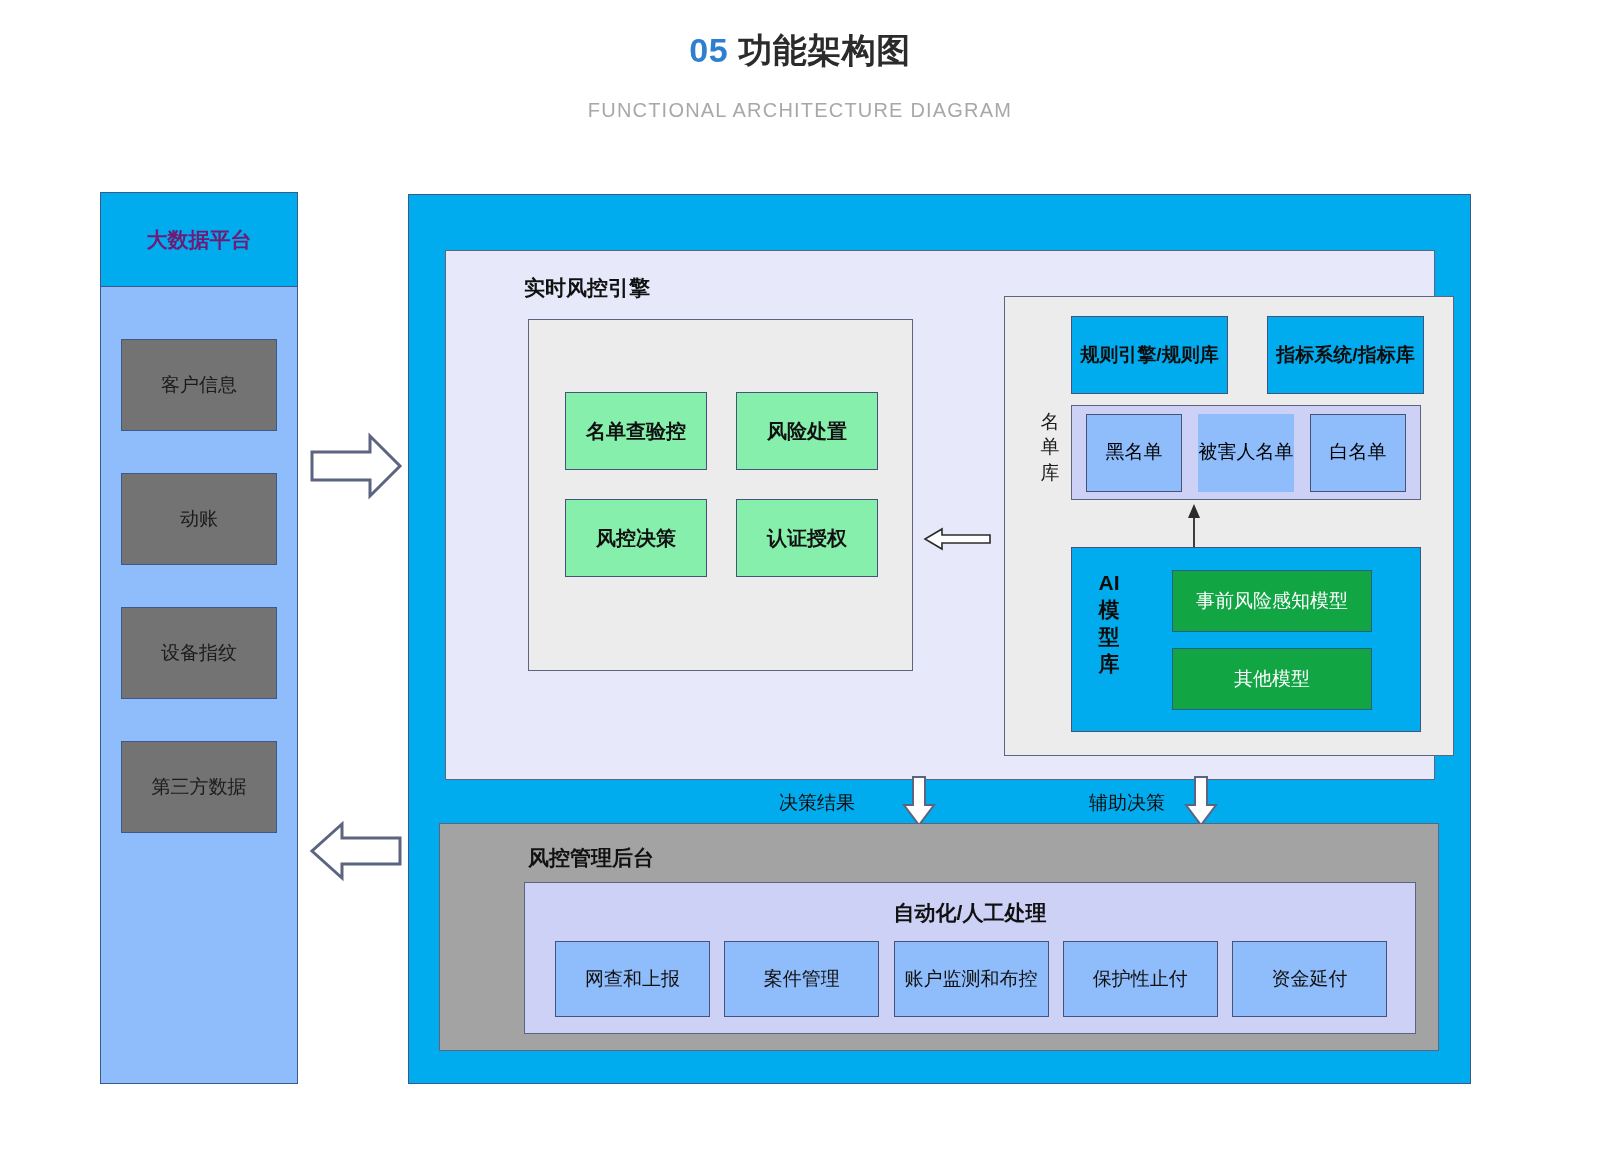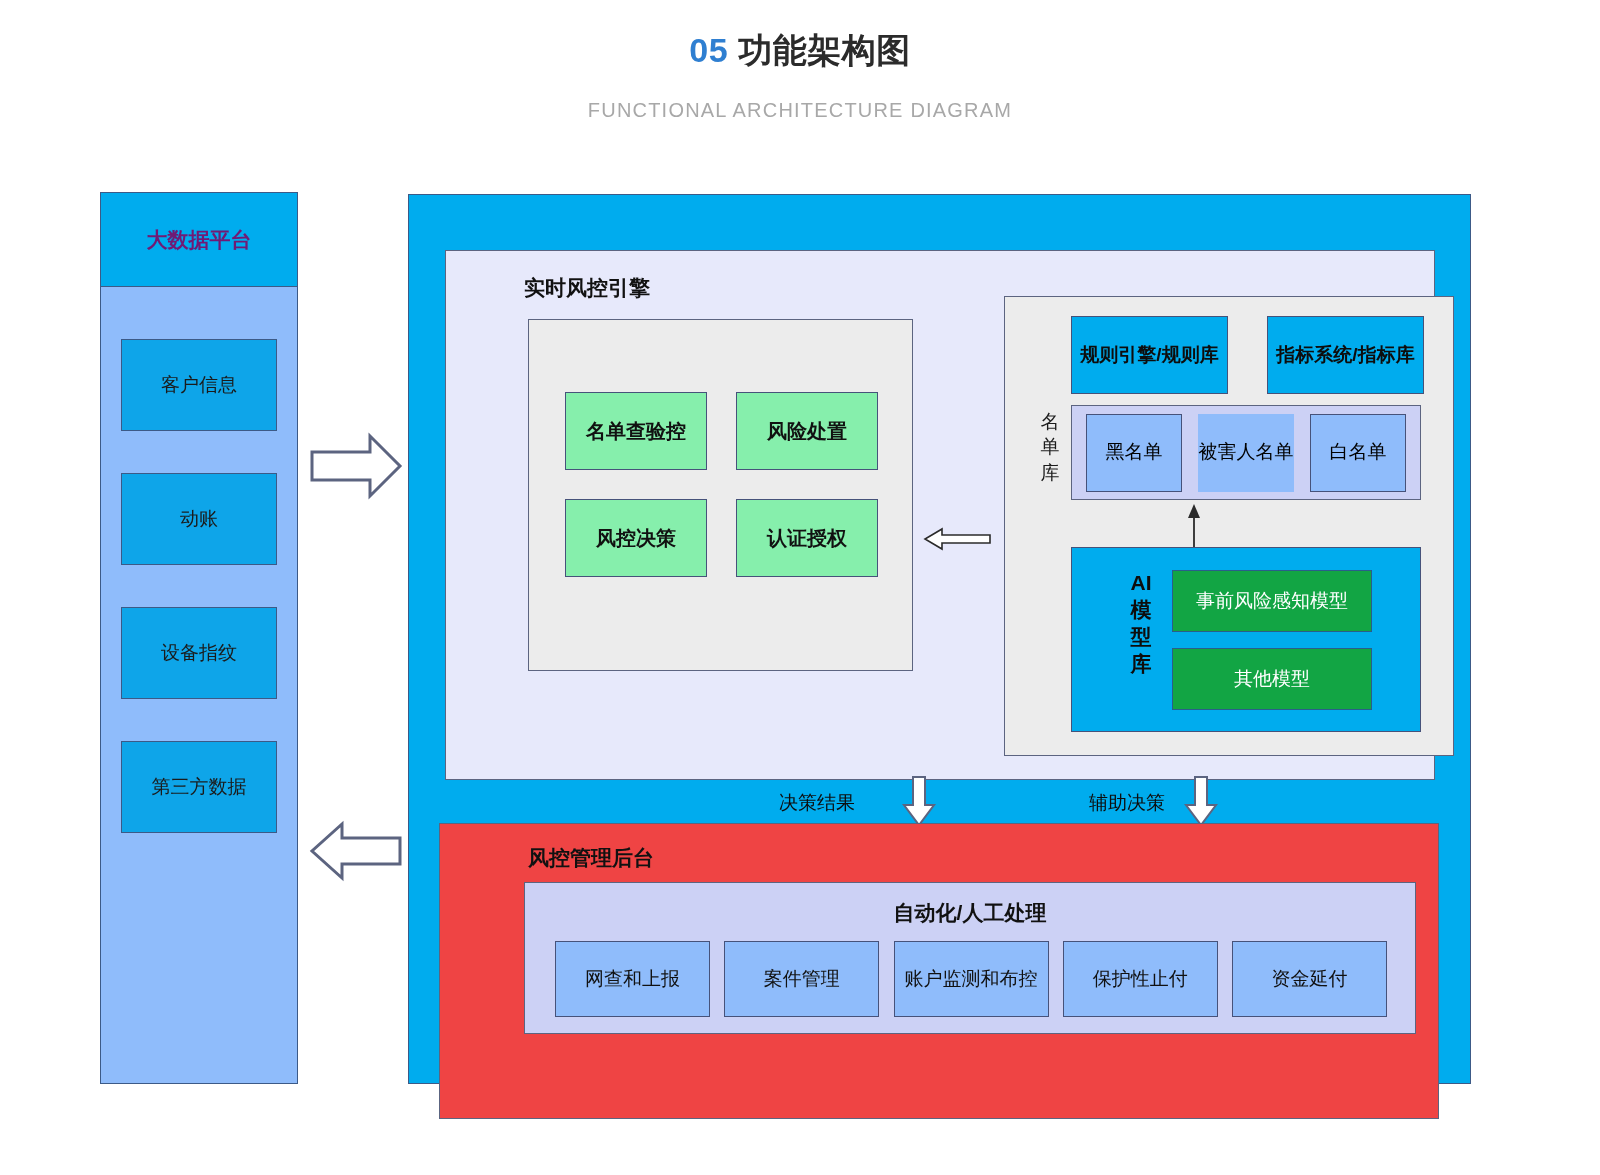--- a/index.html
+++ b/index.html
@@ -68,21 +68,21 @@
     box-sizing: border-box;
   }
   .sidebar-body {
     padding: 52px 0 0 0;
     box-sizing: border-box;
   }
   .sidebar-item {
     width: 156px;
     height: 92px;
     margin: 0 auto 42px auto;
-    background: #0ea5e9;
+    background: #737373;
     border: 1.5px solid #3c5a87;
     box-sizing: border-box;
     display: flex;
     align-items: center;
     justify-content: center;
     font-size: 19px;
     color: #1b1b1b;
   }
 
   
@@ -258,21 +258,20 @@
   .ai-label {
     position: absolute;
     left: 20px;
     top: 22px;
     width: 34px;
     font-size: 21px;
     font-weight: bold;
     line-height: 1.28;
     text-align: center;
     color: #0d0d0d;
-    margin-left: 32px;
   }
   .ai-models {
     position: absolute;
     left: 100px;
     top: 22px;
     width: 200px;
   }
   .ai-model {
     width: 200px;
     height: 62px;
@@ -302,22 +301,22 @@
     color: #0d0d0d;
     font-weight: 500;
   }
 
   
   .backstage {
     position: absolute;
     left: 30px;
     top: 628px;
     width: 1000px;
-    height: 296px;
-    background: #ef4444;
+    height: 228px;
+    background: #a3a3a3;
     border: 1.5px solid #5c6480;
     box-sizing: border-box;
   }
   .backstage-label {
     position: absolute;
     left: 88px;
     top: 20px;
     font-size: 21px;
     font-weight: bold;
     color: #111;

